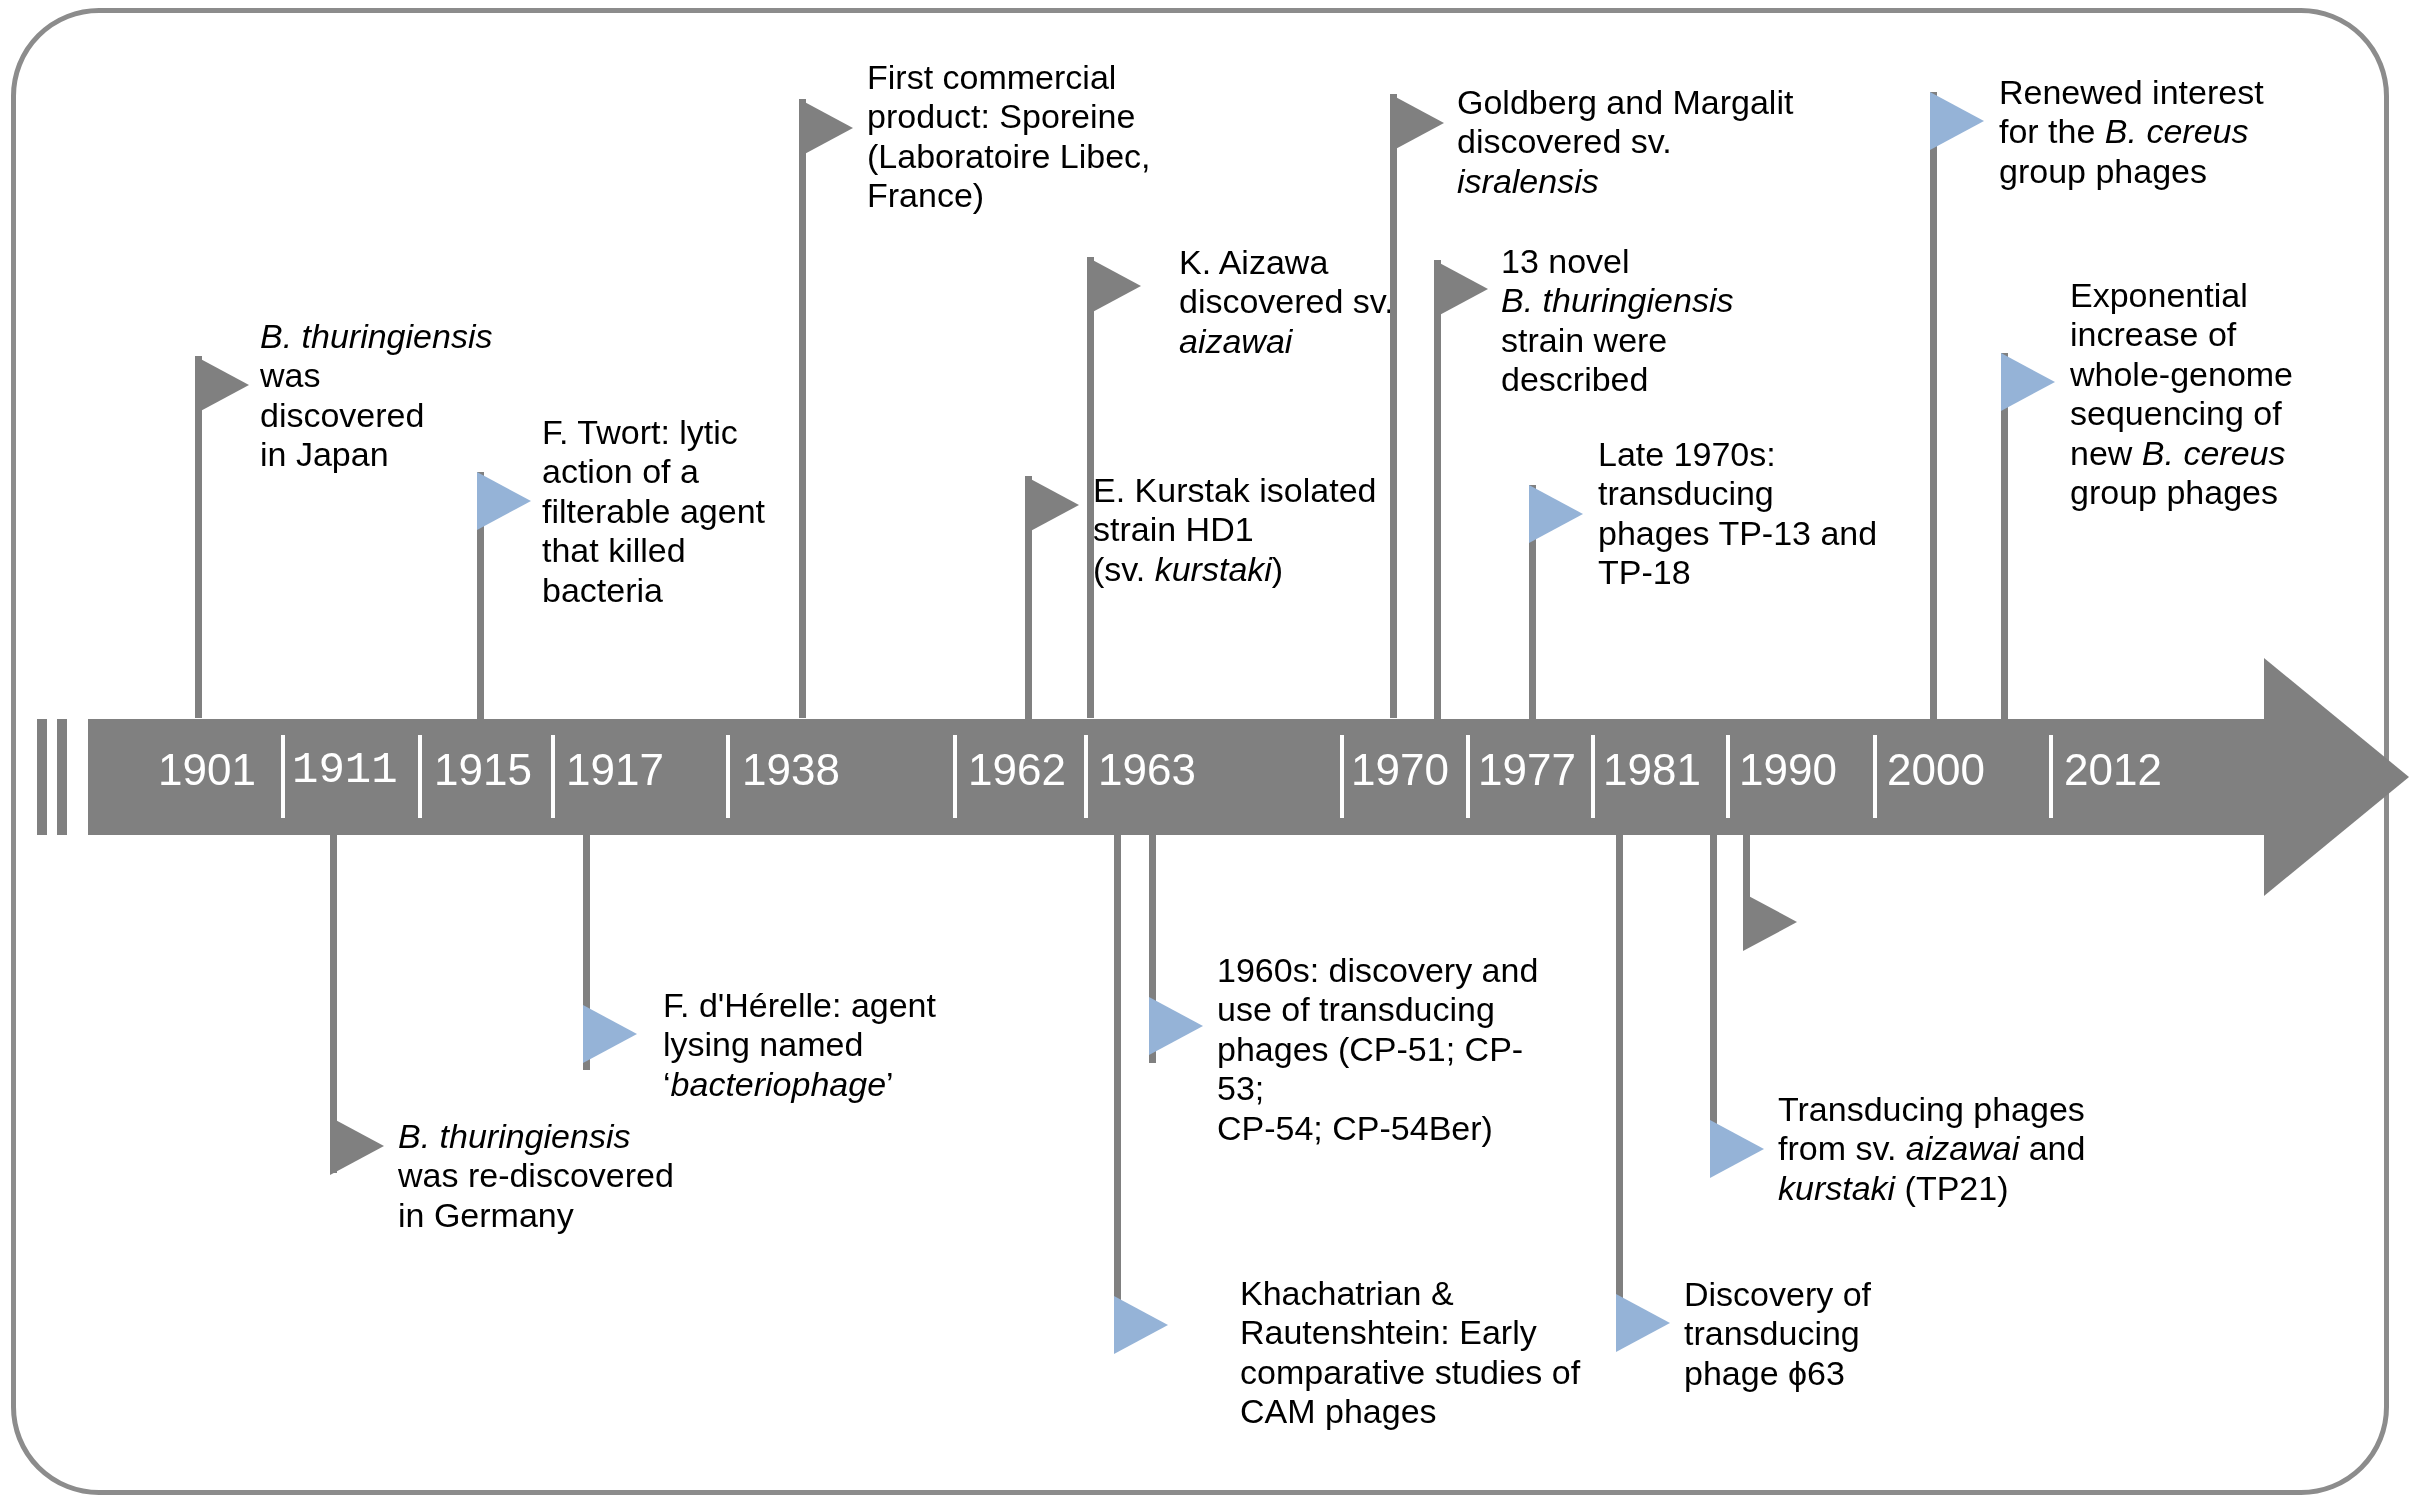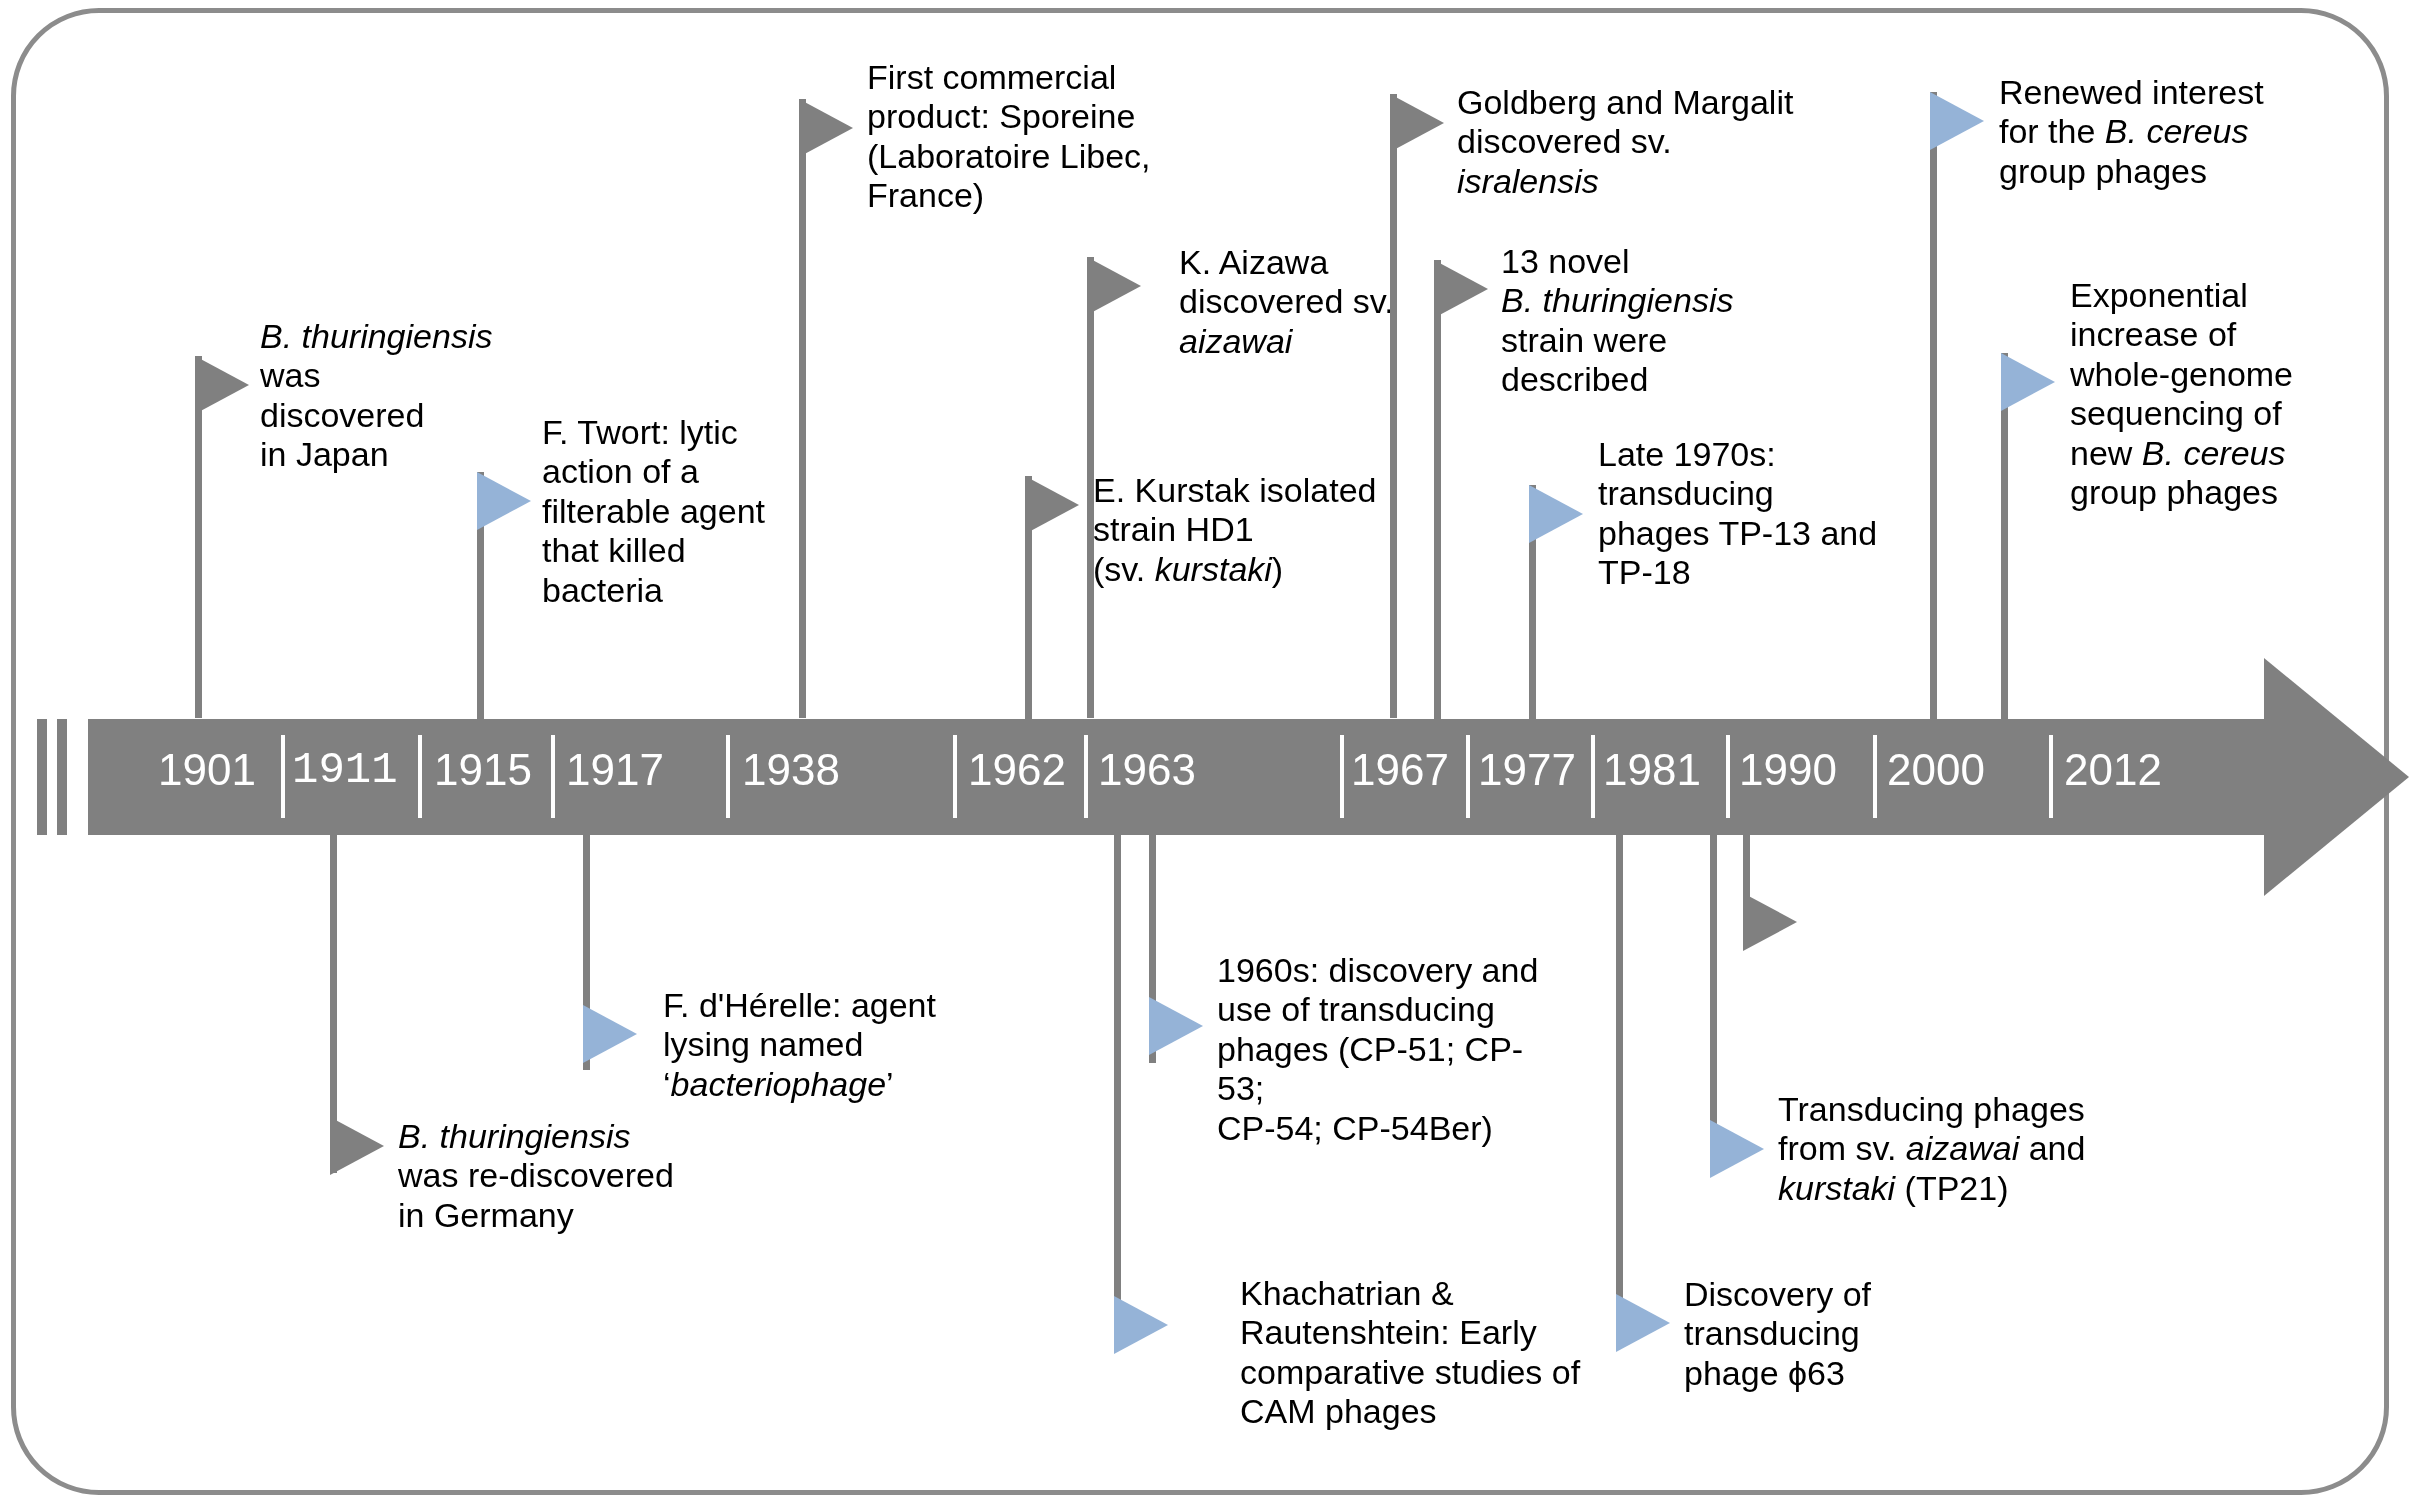--- a/index.html
+++ b/index.html
@@ -75,21 +75,21 @@
   <div class="tick" style="left:1873px;"></div>
   <div class="tick" style="left:2049px;"></div>
 
   <div class="year" style="left:158px;">1901</div>
   <div class="year" style="left:292px;font-family:Liberation Mono, monospace;">1911</div>
   <div class="year" style="left:434px;">1915</div>
   <div class="year" style="left:566px;">1917</div>
   <div class="year" style="left:742px;">1938</div>
   <div class="year" style="left:968px;">1962</div>
   <div class="year" style="left:1098px;">1963</div>
-  <div class="year" style="left:1351px;">1967</div>
+  <div class="year" style="left:1351px;">1970</div>
   <div class="year" style="left:1478px;">1977</div>
   <div class="year" style="left:1603px;">1981</div>
   <div class="year" style="left:1739px;">1990</div>
   <div class="year" style="left:1887px;">2000</div>
   <div class="year" style="left:2064px;">2012</div>
 
   <div class="pole" style="left:195px;top:356px;height:362px;"></div>
   <div class="flag gray" style="left:195px;top:356px;"></div>
   <div class="label" style="left:260px;top:317px;width:254px;"><i>B. thuringiensis</i><br>was<br>discovered<br>in Japan</div>
 

